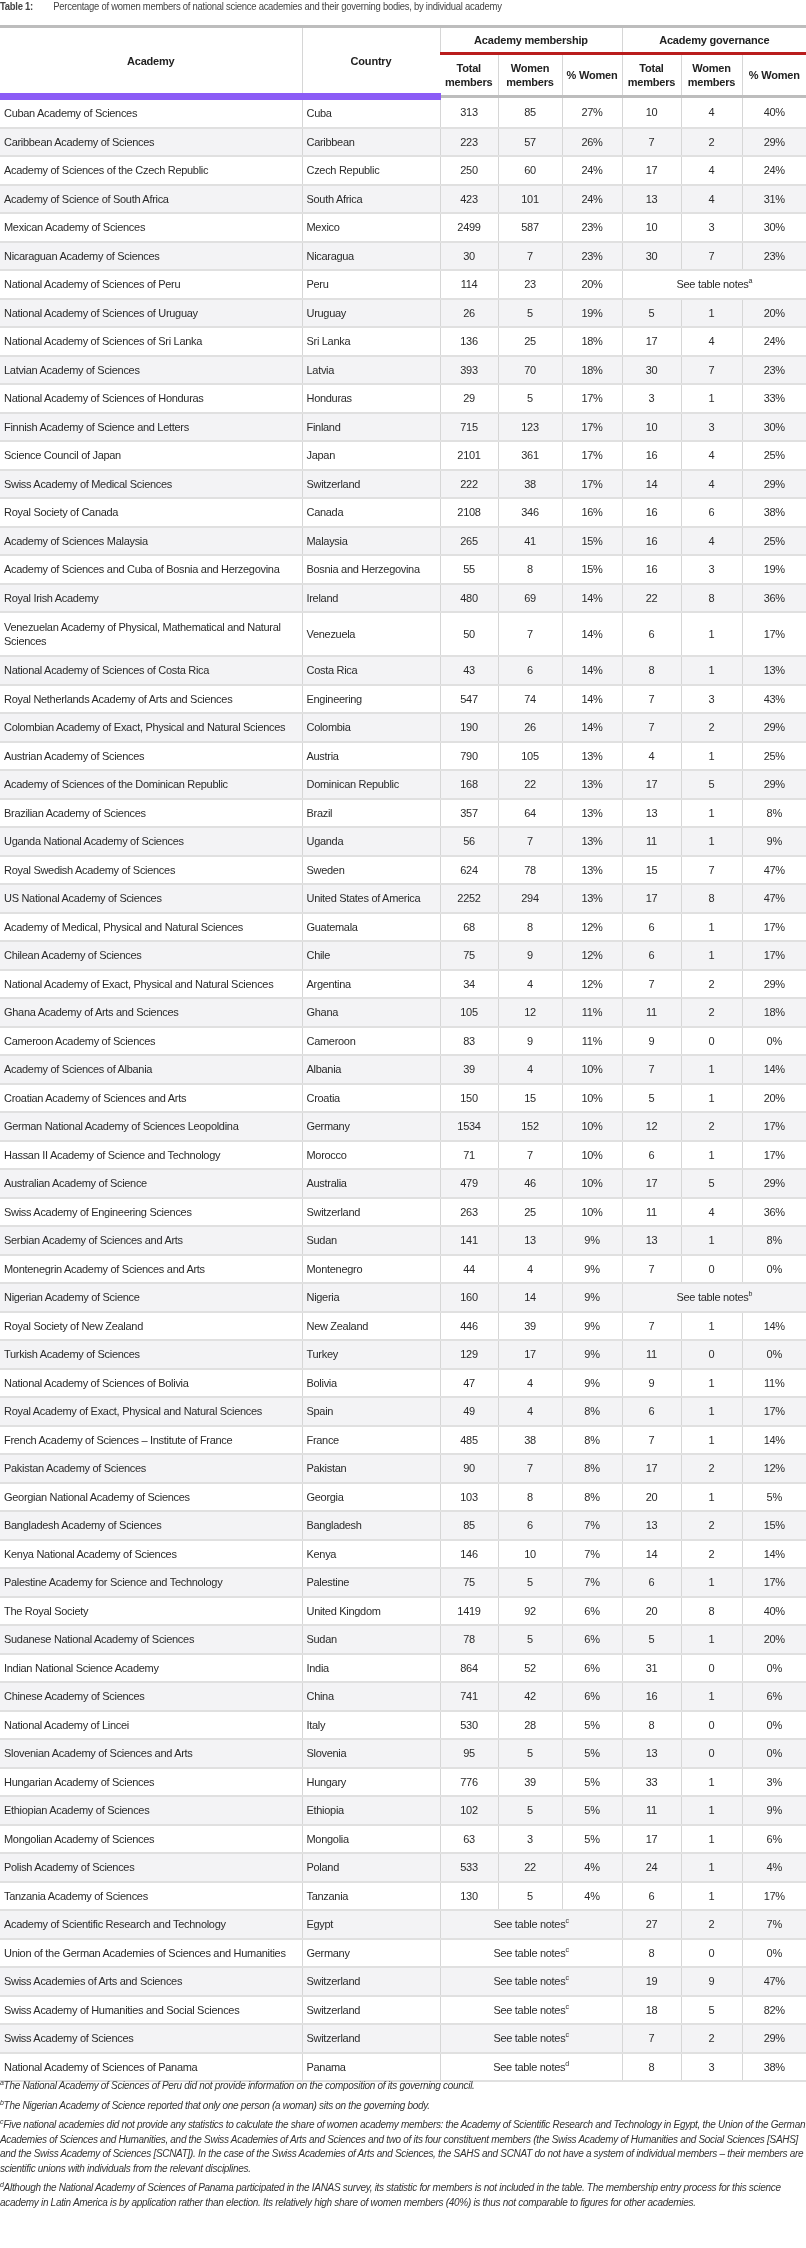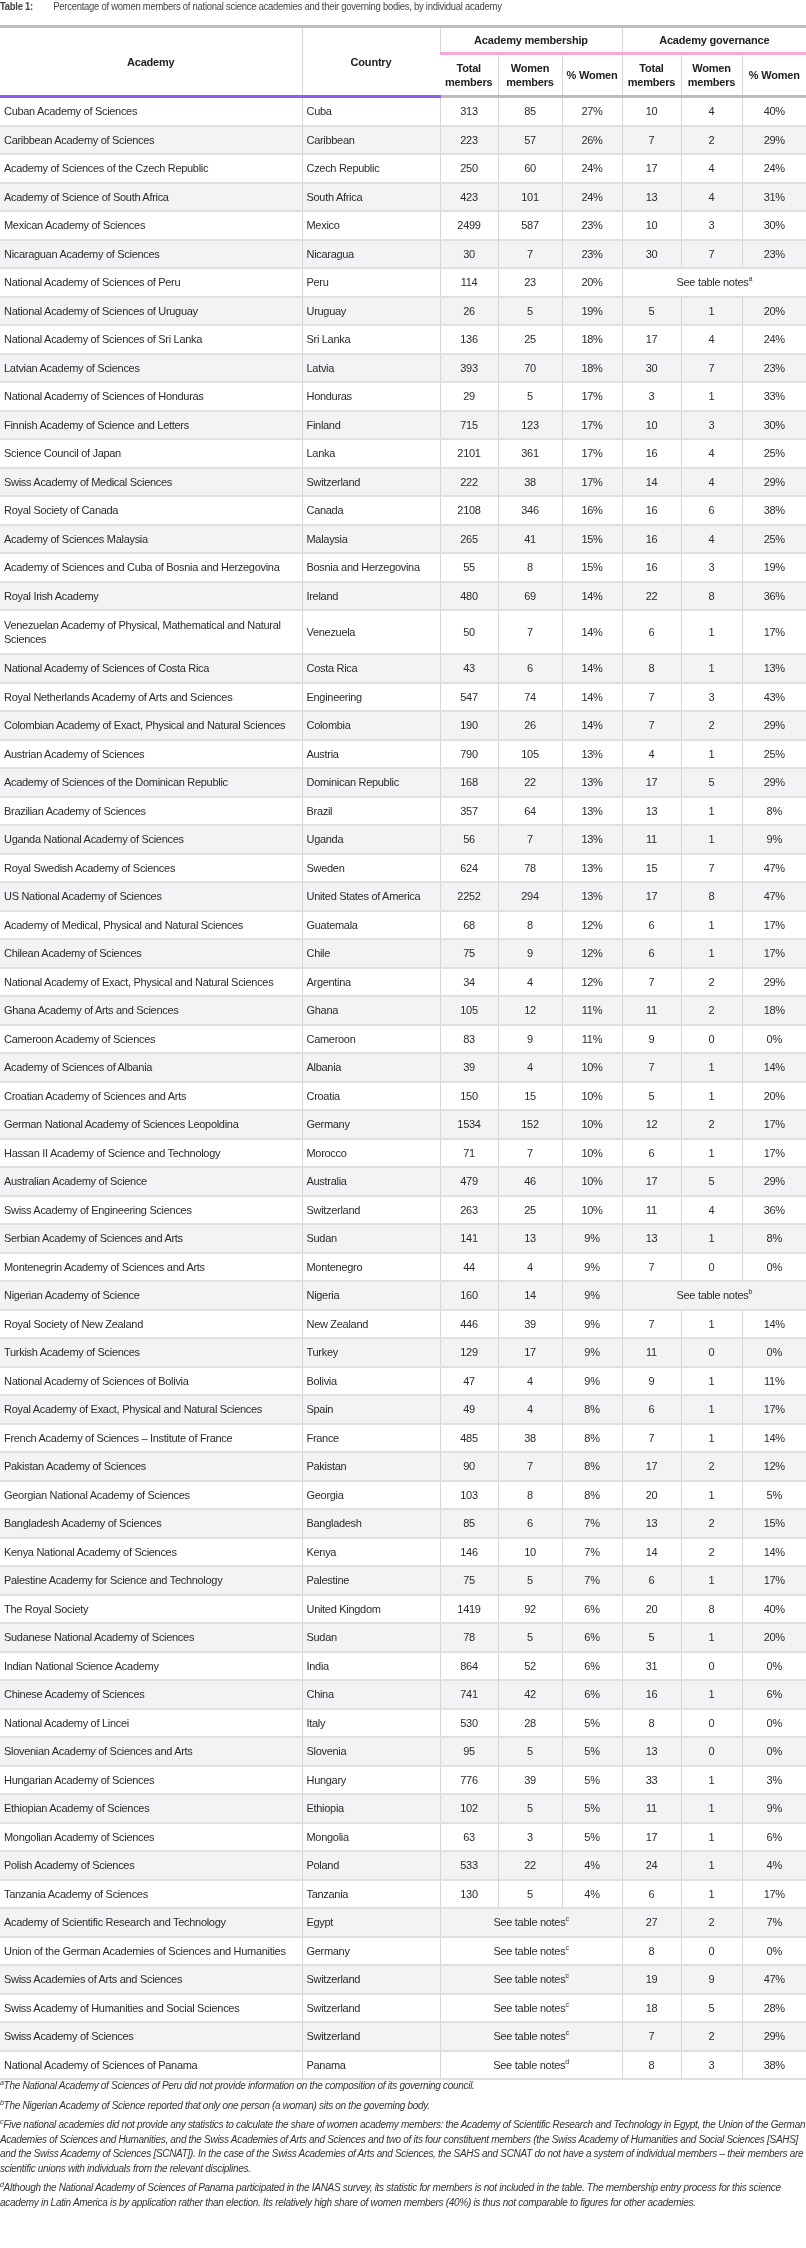--- a/index.html
+++ b/index.html
@@ -5,22 +5,22 @@
   html, body { margin:0; padding:0; background:#ffffff; }
   body { width:806px; height:2248px; overflow:hidden; font-family:"Liberation Sans", sans-serif; color:#2b2b2b; }
   .caption { position:absolute; left:0; top:0; height:14px; font-size:11px; line-height:12px; color:#444; white-space:nowrap; letter-spacing:-0.3px; transform:scaleX(0.86); transform-origin:left; }
   .caption .lbl { display:inline-block; width:62px; font-weight:bold; }
   table { position:absolute; left:0; top:25px; width:806px; border-collapse:collapse; table-layout:fixed; font-size:11px; }
   col.c1 { width:302px; } col.c2 { width:138px; } col.c3 { width:58px; } col.c4 { width:64px; } col.c5 { width:60px; }
   col.c6 { width:59px; } col.c7 { width:61px; } col.c8 { width:64px; }
   thead th { font-weight:bold; color:#222; border-left:1px solid #d6d6d6; padding:0 2px; letter-spacing:-0.2px; line-height:14px; }
   thead th:first-child { border-left:none; }
   thead tr.h1 th { height:24px; border-top:3px solid #bdbdbd; border-bottom:3px solid #d0d0d0; }
-  thead tr.h1 th.span { border-bottom:3px solid #f9a8d4; }
-  thead tr.h1 th.tall { border-bottom:3px solid #8b5cf6; }
+  thead tr.h1 th.span { border-bottom:3px solid #b91c1c; }
+  thead tr.h1 th.tall { border-bottom:7px solid #8b5cf6; }
   thead tr.h2 th { height:40px; border-bottom:3px solid #bdbdbd; }
   tbody td { height:26.5px; padding:0 4px; border-left:1px solid #d6d6d6; border-bottom:2px solid #e0e0e0; white-space:nowrap; letter-spacing:-0.3px; line-height:14px; }
   tbody td:first-child { border-left:none; padding-left:4px; }
   tbody tr:nth-child(even) td { background:#f3f3f5; }
   tbody tr.tall td { height:42px; white-space:normal; }
   td.num { text-align:center; }
   td.note { text-align:center; }
   sup { font-size:7px; vertical-align:super; line-height:0; }
   .footnotes { position:absolute; left:0; top:2079px; width:806px; font-size:10px; font-style:italic; color:#333; line-height:14.5px; letter-spacing:-0.3px; }
   .footnotes p { margin:0 0 5px 0; }
@@ -173,21 +173,21 @@
         <td>Finland</td>
         <td class="num">715</td>
         <td class="num">123</td>
         <td class="num">17%</td>
         <td class="num">10</td>
         <td class="num">3</td>
         <td class="num">30%</td>
       </tr>
       <tr>
         <td>Science Council of Japan</td>
-        <td>Lanka</td>
+        <td>Japan</td>
         <td class="num">2101</td>
         <td class="num">361</td>
         <td class="num">17%</td>
         <td class="num">16</td>
         <td class="num">4</td>
         <td class="num">25%</td>
       </tr>
       <tr>
         <td>Swiss Academy of Medical Sciences</td>
         <td>Switzerland</td>
@@ -709,21 +709,21 @@
         <td class="num">19</td>
         <td class="num">9</td>
         <td class="num">47%</td>
       </tr>
       <tr>
         <td>Swiss Academy of Humanities and Social Sciences</td>
         <td>Switzerland</td>
         <td class="note" colspan="3"><span>See table notes</span><sup>c</sup></td>
         <td class="num">18</td>
         <td class="num">5</td>
-        <td class="num">28%</td>
+        <td class="num">82%</td>
       </tr>
       <tr>
         <td>Swiss Academy of Sciences</td>
         <td>Switzerland</td>
         <td class="note" colspan="3"><span>See table notes</span><sup>c</sup></td>
         <td class="num">7</td>
         <td class="num">2</td>
         <td class="num">29%</td>
       </tr>
       <tr>

